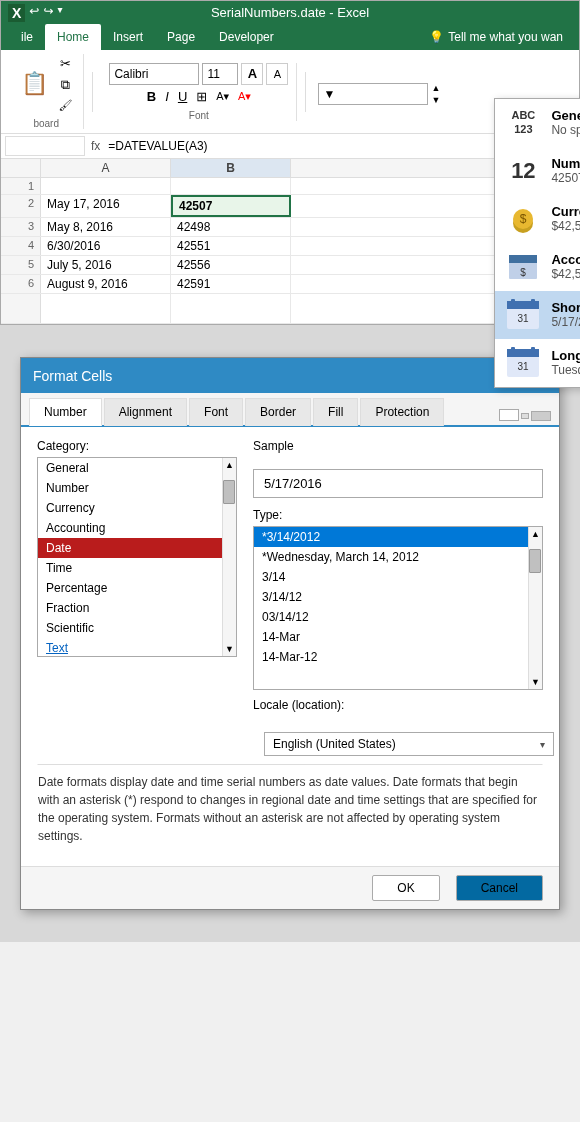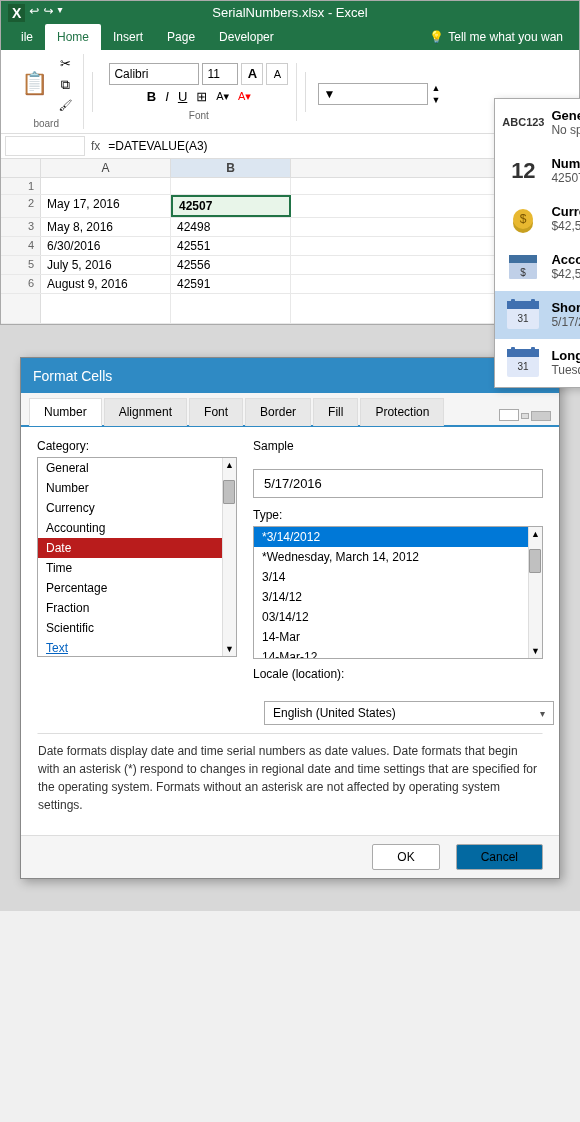--- a/index.html
+++ b/index.html
@@ -92,39 +92,39 @@
     .btn-ok { background: white; }
     .btn-cancel { background: #0369a1; text-align: right; }
 
     .list-with-scroll { display: flex; border: 1px solid #aaa; background: white; height: 200px; }
     .list-items-inner { flex: 1; overflow: hidden; }
     .scrollbar-v { width: 14px; background: #f5f5f5; display: flex; flex-direction: column; border-left: 1px solid #ddd; }
     .sc-up, .sc-dn { text-align: center; font-size: 9px; padding: 2px; cursor: pointer; }
     .sc-track { flex: 1; position: relative; }
     .sc-thumb { width: 12px; height: 24px; background: #c0c0c0; border: 1px solid #999; position: absolute; top: 8px; left: 0; border-radius: 1px; }
 
-    .type-list-with-scroll { display: flex; border: 1px solid #aaa; background: white; height: 133px; }
+    .type-list-with-scroll { display: flex; border: 1px solid #aaa; background: white; height: 164px; }
     .type-items-inner { flex: 1; overflow: hidden; }
 
     .ribbon-separator { width: 1px; height: 40px; background: #ddd; margin: 0 4px; }
     .grow-btn { width: 22px; height: 22px; border: 1px solid #ccc; background: white; display: flex; align-items: center; justify-content: center; font-size: 13px; cursor: pointer; }
   </style>
 </head>
 <body>
 
 <div class="excel-section">
 
   <div class="title-bar">
     <span style="position:absolute;left:8px;display:flex;gap:4px;">
       <span style="background:#1a5c32;color:white;font-size:14px;font-weight:bold;padding:1px 4px;">X</span>
       <span style="color:white;font-size:12px;cursor:pointer;">↩</span>
       <span style="color:white;font-size:12px;cursor:pointer;">↪</span>
       <span style="color:white;font-size:10px;cursor:pointer;">▾</span>
     </span>
-    <span>SerialNumbers.xlsx - Excel</span>
+    <span>SerialNumbers.date - Excel</span>
   </div>
 
   <div class="ribbon-tabs">
     <span class="ribbon-tab">ile</span>
     <span class="ribbon-tab active">Home</span>
     <span class="ribbon-tab">Insert</span>
     <span class="ribbon-tab">Page</span>
     <span class="ribbon-tab">Developer</span>
     <span style="flex:1;"></span>
     <span style="color:white;font-size:12px;padding:6px 8px;display:flex;align-items:center;gap:4px;">
@@ -173,21 +173,21 @@
           <span>▼</span>
         </div>
         <div style="display:flex;flex-direction:column;margin-left:2px;">
           <button class="ribbon-btn" style="font-size:9px;padding:1px;">▲</button>
           <button class="ribbon-btn" style="font-size:9px;padding:1px;">▼</button>
         </div>
       </div>
 
       <div class="format-dropdown">
         <div class="format-dropdown-item">
-          <div class="format-icon" style="font-size:11px;font-weight:bold;display:flex;flex-direction:row;align-items:center;line-height:1.2;color:#333;">
+          <div class="format-icon" style="font-size:11px;font-weight:bold;display:flex;flex-direction:column;align-items:center;line-height:1.2;color:#333;">
             <span>ABC</span>
               <span>123</span>
           </div>
           <div class="format-text">
             <span class="format-name">General</span>
             <span class="format-example">No specific format</span>
           </div>
         </div>
         <div class="format-dropdown-item">
           <div class="format-icon" style="font-size:22px;font-weight:bold;color:#333;">12</div>

